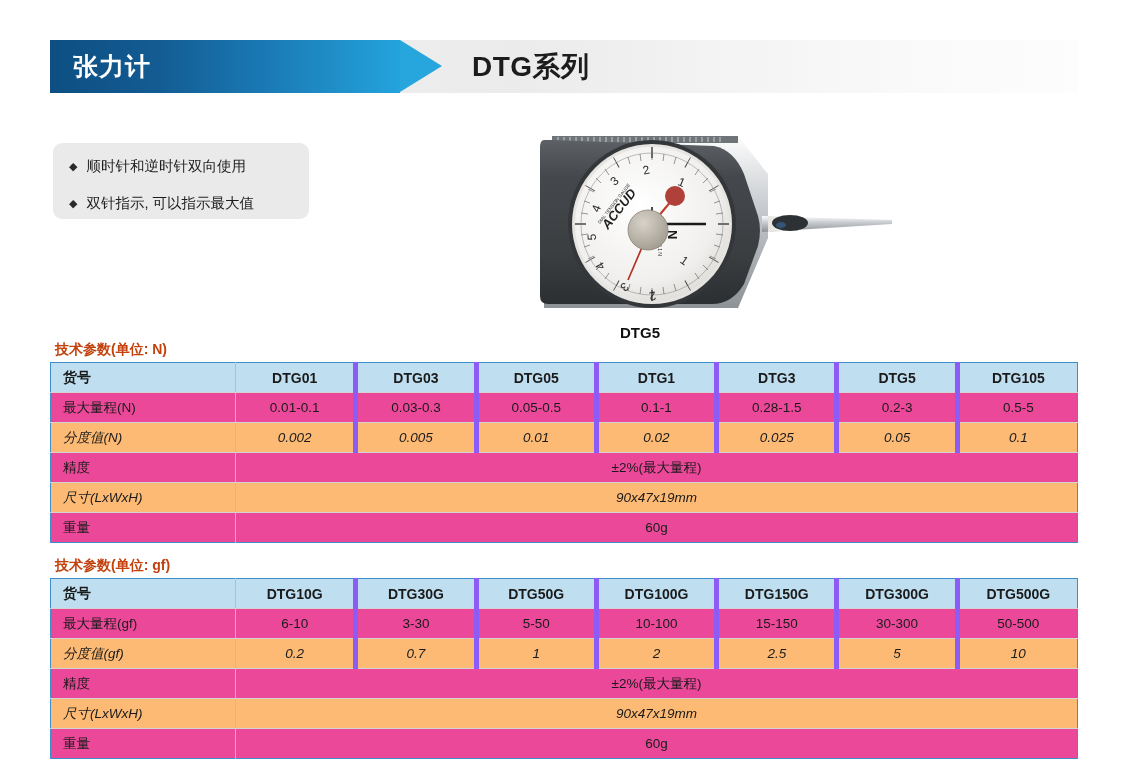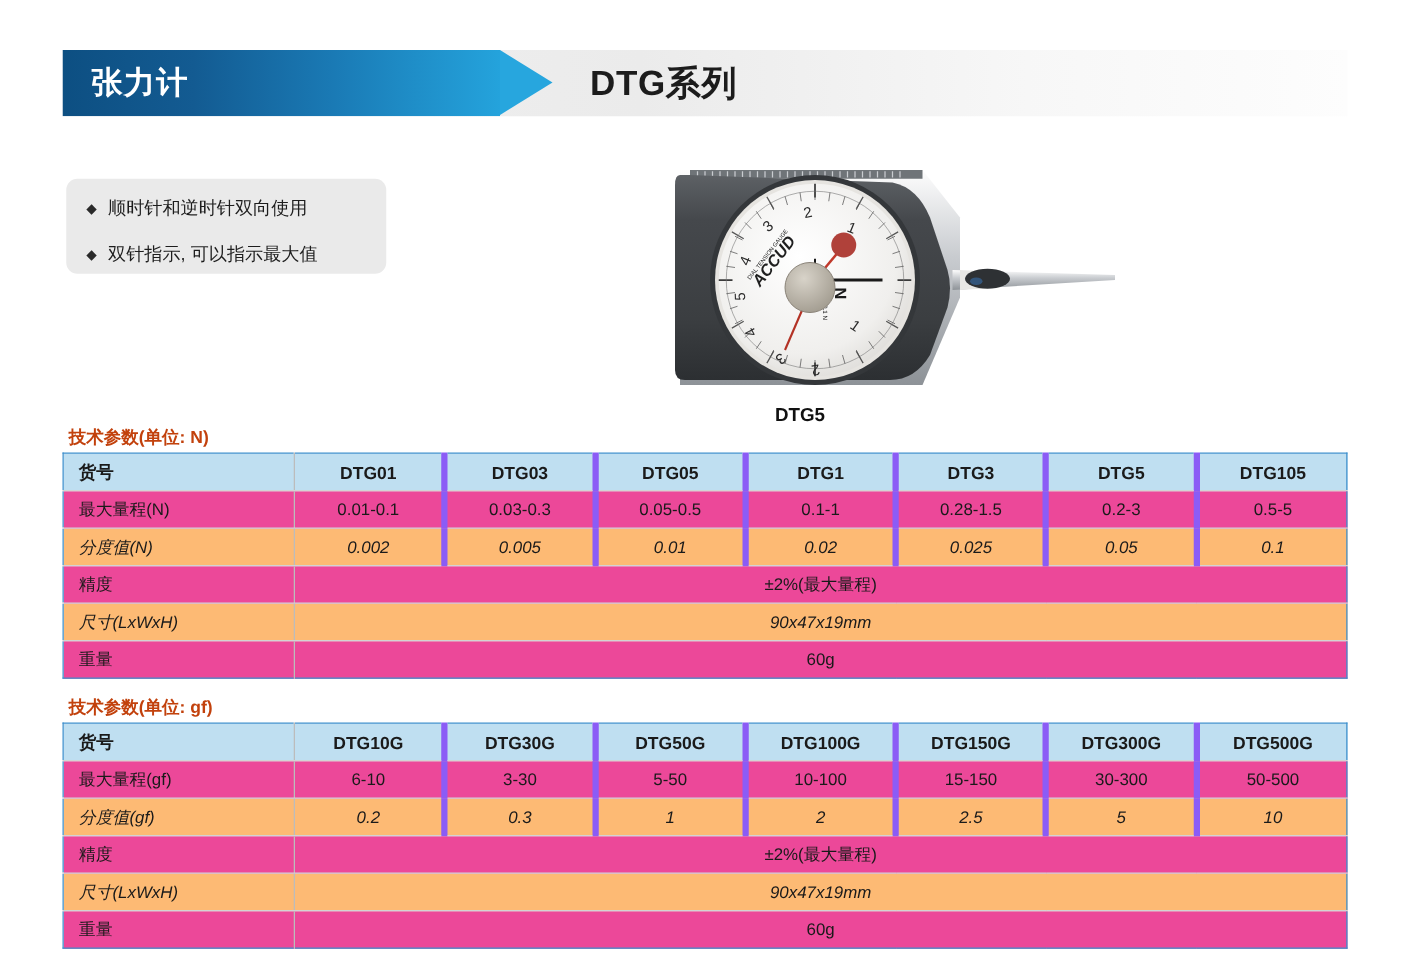--- a/index.html
+++ b/index.html
@@ -356,21 +356,21 @@
       <td>3-30</td>
       <td>5-50</td>
       <td>10-100</td>
       <td>15-150</td>
       <td>30-300</td>
       <td>50-500</td>
     </tr>
     <tr class="row-alt">
       <td class="col-label">分度值(gf)</td>
       <td>0.2</td>
-      <td>0.3</td>
+      <td>0.7</td>
       <td>1</td>
       <td>2</td>
       <td>2.5</td>
       <td>5</td>
       <td>10</td>
     </tr>
     <tr class="row-plain">
       <td class="col-label">精度</td>
       <td colspan="7">±2%(最大量程)</td>
     </tr>

